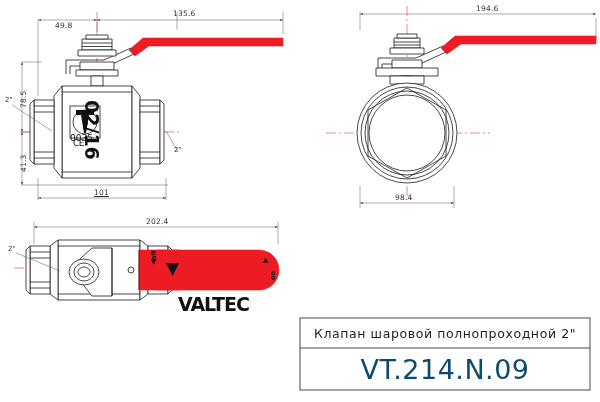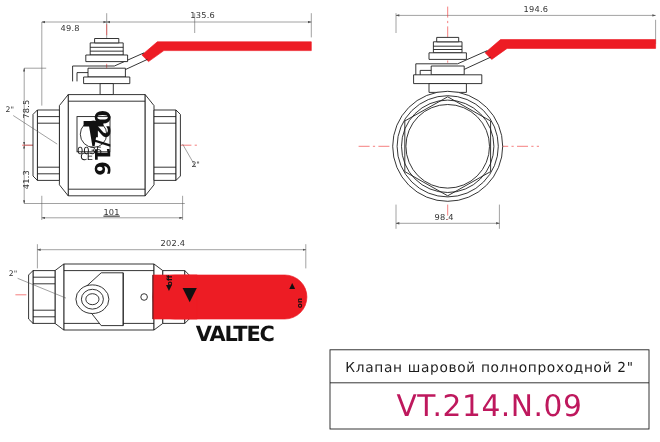--- a/index.html
+++ b/index.html
@@ -3,21 +3,21 @@
 <meta charset="utf-8">
 <style>
   html,body{margin:0;padding:0;background:#ffffff;}
   body{width:600px;height:402px;position:relative;overflow:hidden;
        font-family:"DejaVu Sans","Liberation Sans",sans-serif;color:#1a1a1a;}
   .stage{position:absolute;inset:0;}
   svg.drw{position:absolute;left:0;top:0;width:600px;height:402px;}
   
   .tb{position:absolute;box-sizing:border-box;display:flex;align-items:center;justify-content:center;}
   #tb-name{left:300px;top:318px;width:290px;height:30px;font-size:12.5px;letter-spacing:.6px;color:#1d1d1d;}
-  #tb-code{left:300px;top:348px;width:290px;height:42px;font-size:27px;letter-spacing:.5px;color:#be185d;}
+  #tb-code{left:300px;top:348px;width:290px;height:42px;font-size:27px;letter-spacing:.5px;color:#0c4a6e;}
   .dimtxt{position:absolute;font-size:7.5px;color:#333;letter-spacing:.2px;white-space:nowrap;}
   .vert{transform-origin:0 0;}
   .callout{position:absolute;font-size:7px;color:#333;}
   .logotxt{position:absolute;white-space:nowrap;}
 </style>
 </head>
 <body>
 
 <div class="stage">
 

